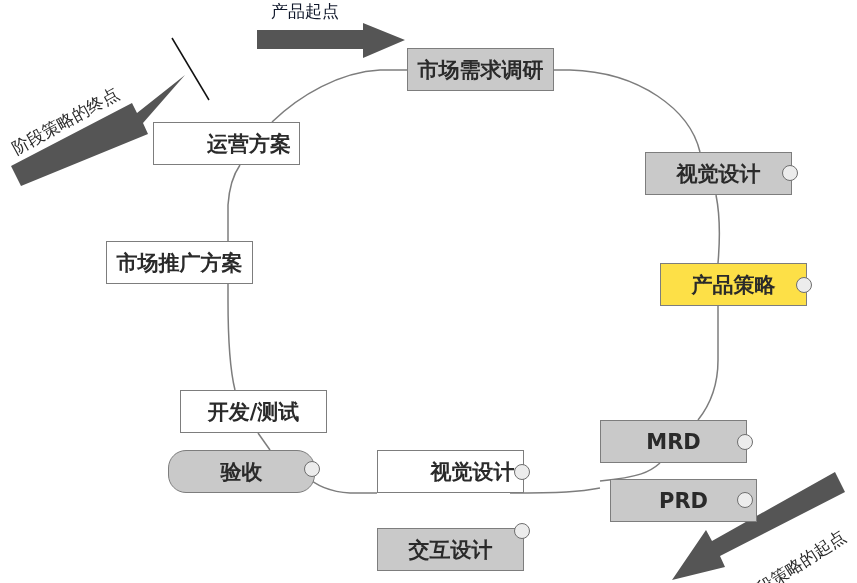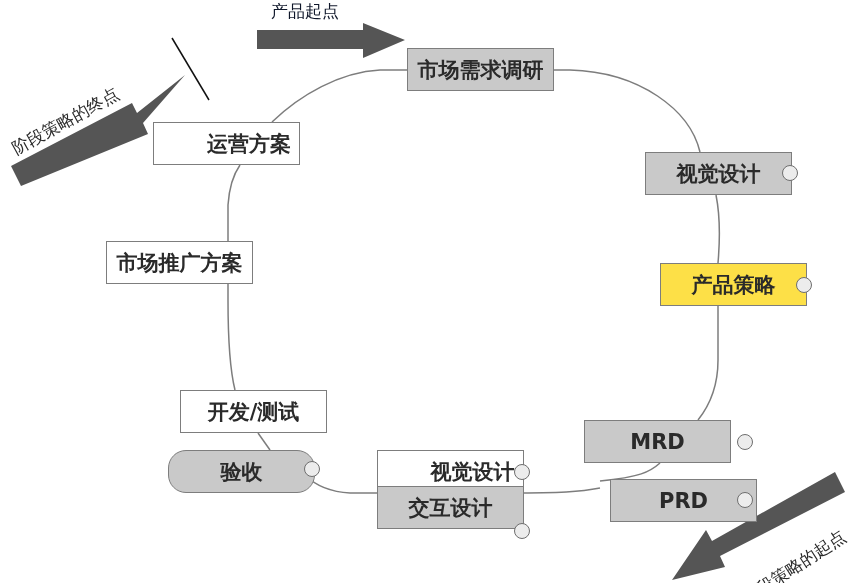--- a/index.html
+++ b/index.html
@@ -49,30 +49,30 @@
 <div class="rot" style="left:738px; top:590px; transform: rotate(-33deg);">阶段策略的起点</div>
 
 <div class="node gray" style="left:407px; top:48px;">市场需求调研</div>
 
 <div class="node gray" style="left:645px; top:152px;">视觉设计</div>
 <div class="dot" style="left:782px; top:165px;"></div>
 
 <div class="node dark" style="left:660px; top:263px;">产品策略</div>
 <div class="dot" style="left:796px; top:277px;"></div>
 
-<div class="node gray" style="left:584px; top:420px;">MRD</div>
+<div class="node gray" style="left:600px; top:420px;">MRD</div>
 <div class="dot" style="left:737px; top:434px;"></div>
 
 <div class="node gray" style="left:610px; top:479px;">PRD</div>
 <div class="dot" style="left:737px; top:492px;"></div>
 
 <div class="node white" style="left:377px; top:450px;padding-left:44px;">视觉设计</div>
 <div class="dot" style="left:514px; top:464px;"></div>
 
-<div class="node gray" style="left:377px; top:486px;">交互设计</div>
+<div class="node gray" style="left:377px; top:528px;">交互设计</div>
 <div class="dot" style="left:514px; top:523px;"></div>
 
 <div class="node gray" style="left:168px; top:450px;border-radius:18px;">验收</div>
 <div class="dot" style="left:304px; top:461px;"></div>
 
 <div class="node white" style="left:168px; top:390px;margin-left:12px;">开发/测试</div>
 
 <div class="node white" style="left:106px; top:241px;">市场推广方案</div>
 
 <div class="node white" style="left:153px; top:122px;padding-left:45px;">运营方案</div>

